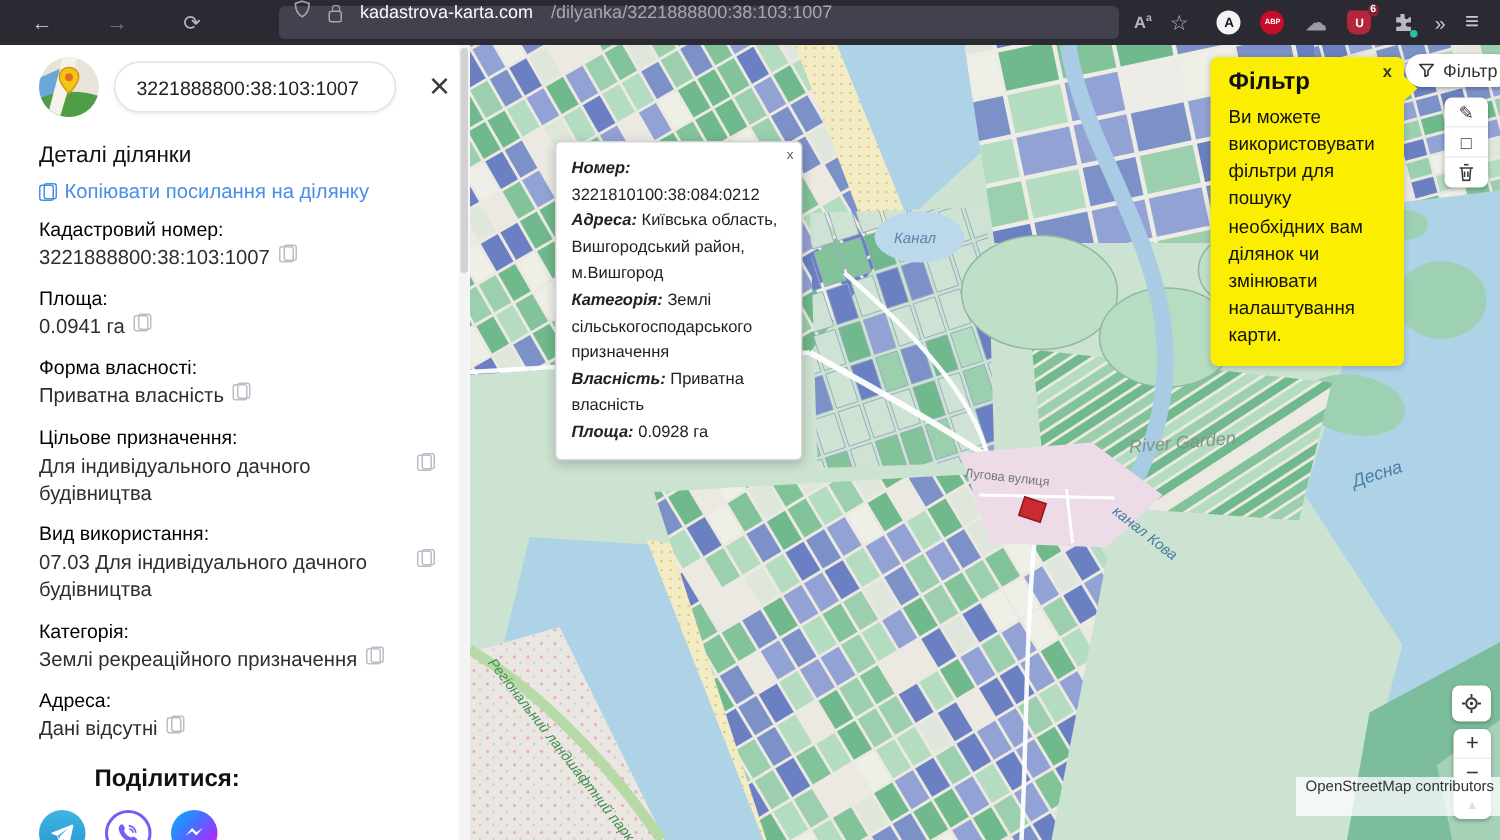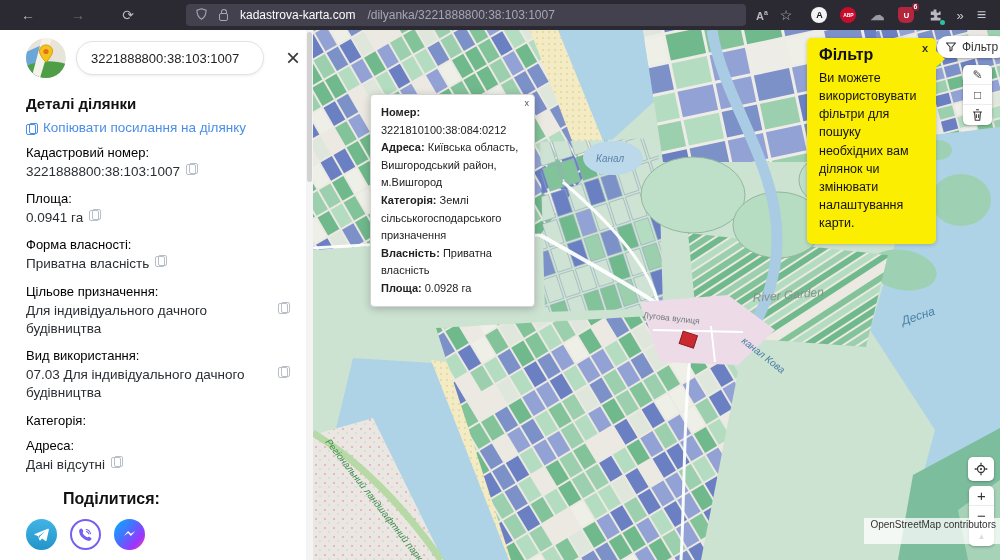--- a/index.html
+++ b/index.html
@@ -3,21 +3,21 @@
 <meta charset="utf-8">
 <style>
   * { margin:0; padding:0; box-sizing:border-box; }
   html,body { width:1000px; height:560px; overflow:hidden; font-family:"Liberation Sans", sans-serif; background:#fff; }
 
   
   .browser { position:absolute; left:0; top:0; width:1000px; height:30px; background:#2b2a33; display:flex; align-items:center; color:#cfcfd8; }
   .nav-ico { width:28px; text-align:center; font-size:14px; color:#b8b8c1; cursor:pointer; }
   .nav-ico.dim { color:#6e6e79; }
   .nav-group { display:flex; gap:22px; margin-left:14px; margin-right:44px; }
-  .urlbar { display:flex; align-items:center; gap:12px; background:#42414d; height:22px; border-radius:4px; padding:0 10px; width:560px; font-size:12px; }
+  .urlbar { display:flex; align-items:flex-end; gap:12px; background:#42414d; height:22px; border-radius:4px; padding:11px 10px; width:560px; font-size:12px; }
   .url-domain { color:#fbfbfe; }
   .url-path { color:#a7a7b3; }
   .shield-ico svg, .lock-ico { opacity:.85; }
   .lock-ico { width:9px; height:8px; border:1.2px solid #b8b8c1; border-radius:2px; position:relative; margin-top:3px; }
   .lock-ico::before { content:''; position:absolute; left:1px; top:-5px; width:4px; height:4px; border:1.2px solid #b8b8c1; border-bottom:none; border-radius:3px 3px 0 0; }
   .after-url { display:flex; gap:12px; margin-left:10px; align-items:center; font-size:12px; color:#b8b8c1; }
   .translate-ico { position:relative; font-size:11px; font-weight:bold; }
   .translate-ico sup { font-size:7px; }
   .ext-area { display:flex; align-items:center; gap:13px; margin-left:auto; margin-right:14px; }
   .ext { width:16px; height:16px; border-radius:50%; display:flex; align-items:center; justify-content:center; font-size:9px; font-weight:bold; cursor:pointer; position:relative; }
@@ -34,22 +34,22 @@
   .app { position:absolute; top:30px; left:0; width:1000px; height:432px; }
   .sidebar { position:absolute; left:0; top:0; width:313px; height:530px; background:#fff; z-index:5; padding:8px 18px 0 26px; }
   .sb-scroll { position:absolute; right:0; top:0; width:7px; height:530px; background:#f4f4f4; }
   .sb-thumb { position:absolute; right:1px; top:2px; width:5px; height:150px; border-radius:3px; background:#d2d2d2; }
 
   .sb-top { display:flex; align-items:center; gap:10px; }
   .logo { width:40px; height:40px; border-radius:50%; overflow:hidden; flex:none; cursor:pointer; }
   .search-pill { width:188px; height:34px; border:1px solid #e2e3e6; border-radius:17px; box-shadow:0 1px 3px rgba(0,0,0,.08); font-size:13px; color:#222; padding:0 14px; outline:none; }
   .sb-close { margin-left:12px; font-size:24px; color:#3a3a3a; cursor:pointer; line-height:20px; font-weight:300; }
 
-  .sb-title { font-size:15px; font-weight:bold; color:#111; margin-top:17px; }
-  .copy-link { display:flex; align-items:flex-end; gap:7px; margin-top:8px; color:#4a8ee8; font-size:13.5px; cursor:pointer; }
+  .sb-title { font-size:15px; font-weight:normal; color:#111; margin-top:17px; }
+  .copy-link { display:flex; align-items:center; gap:7px; margin-top:8px; color:#4a8ee8; font-size:13.5px; cursor:pointer; }
   .copy-ic { position:relative; width:10px; height:12px; display:inline-block; flex:none; }
   .copy-ic::before { content:''; position:absolute; left:0; bottom:0; width:8px; height:9px; border:1.2px solid currentColor; border-radius:2px; background:#fff; }
   .copy-ic::after { content:''; position:absolute; left:3px; top:0; width:7px; height:9px; border:1.2px solid currentColor; border-radius:2px; }
   .copy-gray { color:#b9bfc6; cursor:pointer; }
 
   .field { margin-top:10px; }
   .f-label { font-size:13px; color:#000000; margin-bottom:3px; }
   .f-value { font-size:13.5px; color:#2b2f33; display:flex; align-items:flex-start; gap:6px; line-height:1.35; max-width:262px; }
   .share-title { font-size:16px; font-weight:bold; color:#111; margin-top:16px;margin-left:37px; }
   .share-row { display:flex; gap:13px; margin-top:11px; }
@@ -57,21 +57,21 @@
   .tg { background:linear-gradient(180deg,#41b4e6,#2394c9); }
   .vb { background:#fff; border:2.5px solid #7360f2; }
   .ms { background:linear-gradient(130deg,#00b2ff 0%,#4f6aff 45%,#a033ff 75%,#ff5280 100%); }
 
   
   .map-area { position:absolute; left:313px; top:0; width:687px; height:530px; overflow:hidden; cursor:grab; }
   .map-area svg.mainmap { position:absolute; left:0; top:0; }
 
   .tooltip { position:absolute; left:57px; top:64px; width:165px; background:#fff; border:1px solid #d4d4d4; border-radius:4px; box-shadow:0 2px 8px rgba(0,0,0,.22); padding:9px 10px 8px 10px; font-size:11px; color:#222; line-height:1.6; z-index:4; }
   .tooltip .t-close { position:absolute; right:5px; top:1px; font-size:9px; color:#555; cursor:pointer; }
-  .t-row b { font-weight:bold; }
+  .t-row b { font-weight:bold;font-style:italic; }
 
   .note { position:absolute; left:494px; top:8px; width:129px; background:#fcee00; border-radius:5px; padding:8px 12px 12px 12px; z-index:4; box-shadow:0 1px 4px rgba(0,0,0,.2); }
   .note::after { content:''; position:absolute; right:-9px; top:12px; border:9px solid transparent; border-left:10px solid #fcee00; border-right:0; }
   .note-close { position:absolute; right:8px; top:4px; font-size:11px; font-weight:bold; color:#333; cursor:pointer; }
   .note-title { font-size:16px; font-weight:800; color:#111; margin-bottom:5px; }
   .note-body { font-size:12.5px; color:#111; line-height:1.45; }
 
   .filter-btn { position:absolute; left:624px; top:6px; height:22px; background:#fff; border-radius:12px; box-shadow:0 1px 3px rgba(0,0,0,.3); display:flex; align-items:center; gap:5px; padding:0 10px 0 8px; font-size:12px; color:#333; cursor:pointer; z-index:3; }
 
   .tools { position:absolute; left:650px; top:35px; width:29px; background:#fff; border-radius:5px; box-shadow:0 1px 3px rgba(0,0,0,.3); z-index:3; }
@@ -179,20 +179,24 @@
     </div>
     <div class="field">
       <div class="f-label">Вид використання:</div>
       <div class="f-value">
           <span>07.03 Для індивідуального дачного будівництва</span>
           <span class="copy-ic copy-gray"></span>
         </div>
     </div>
     <div class="field">
       <div class="f-label">Категорія:</div>
+      <div class="f-value">
+          <span>Землі рекреаційного призначення</span>
+          <span class="copy-ic copy-gray"></span>
+        </div>
     </div>
     <div class="field">
       <div class="f-label">Адреса:</div>
       <div class="f-value">
           <span>Дані відсутні</span>
           <span class="copy-ic copy-gray"></span>
         </div>
     </div>
 
     <div class="share-title">Поділитися:</div>

